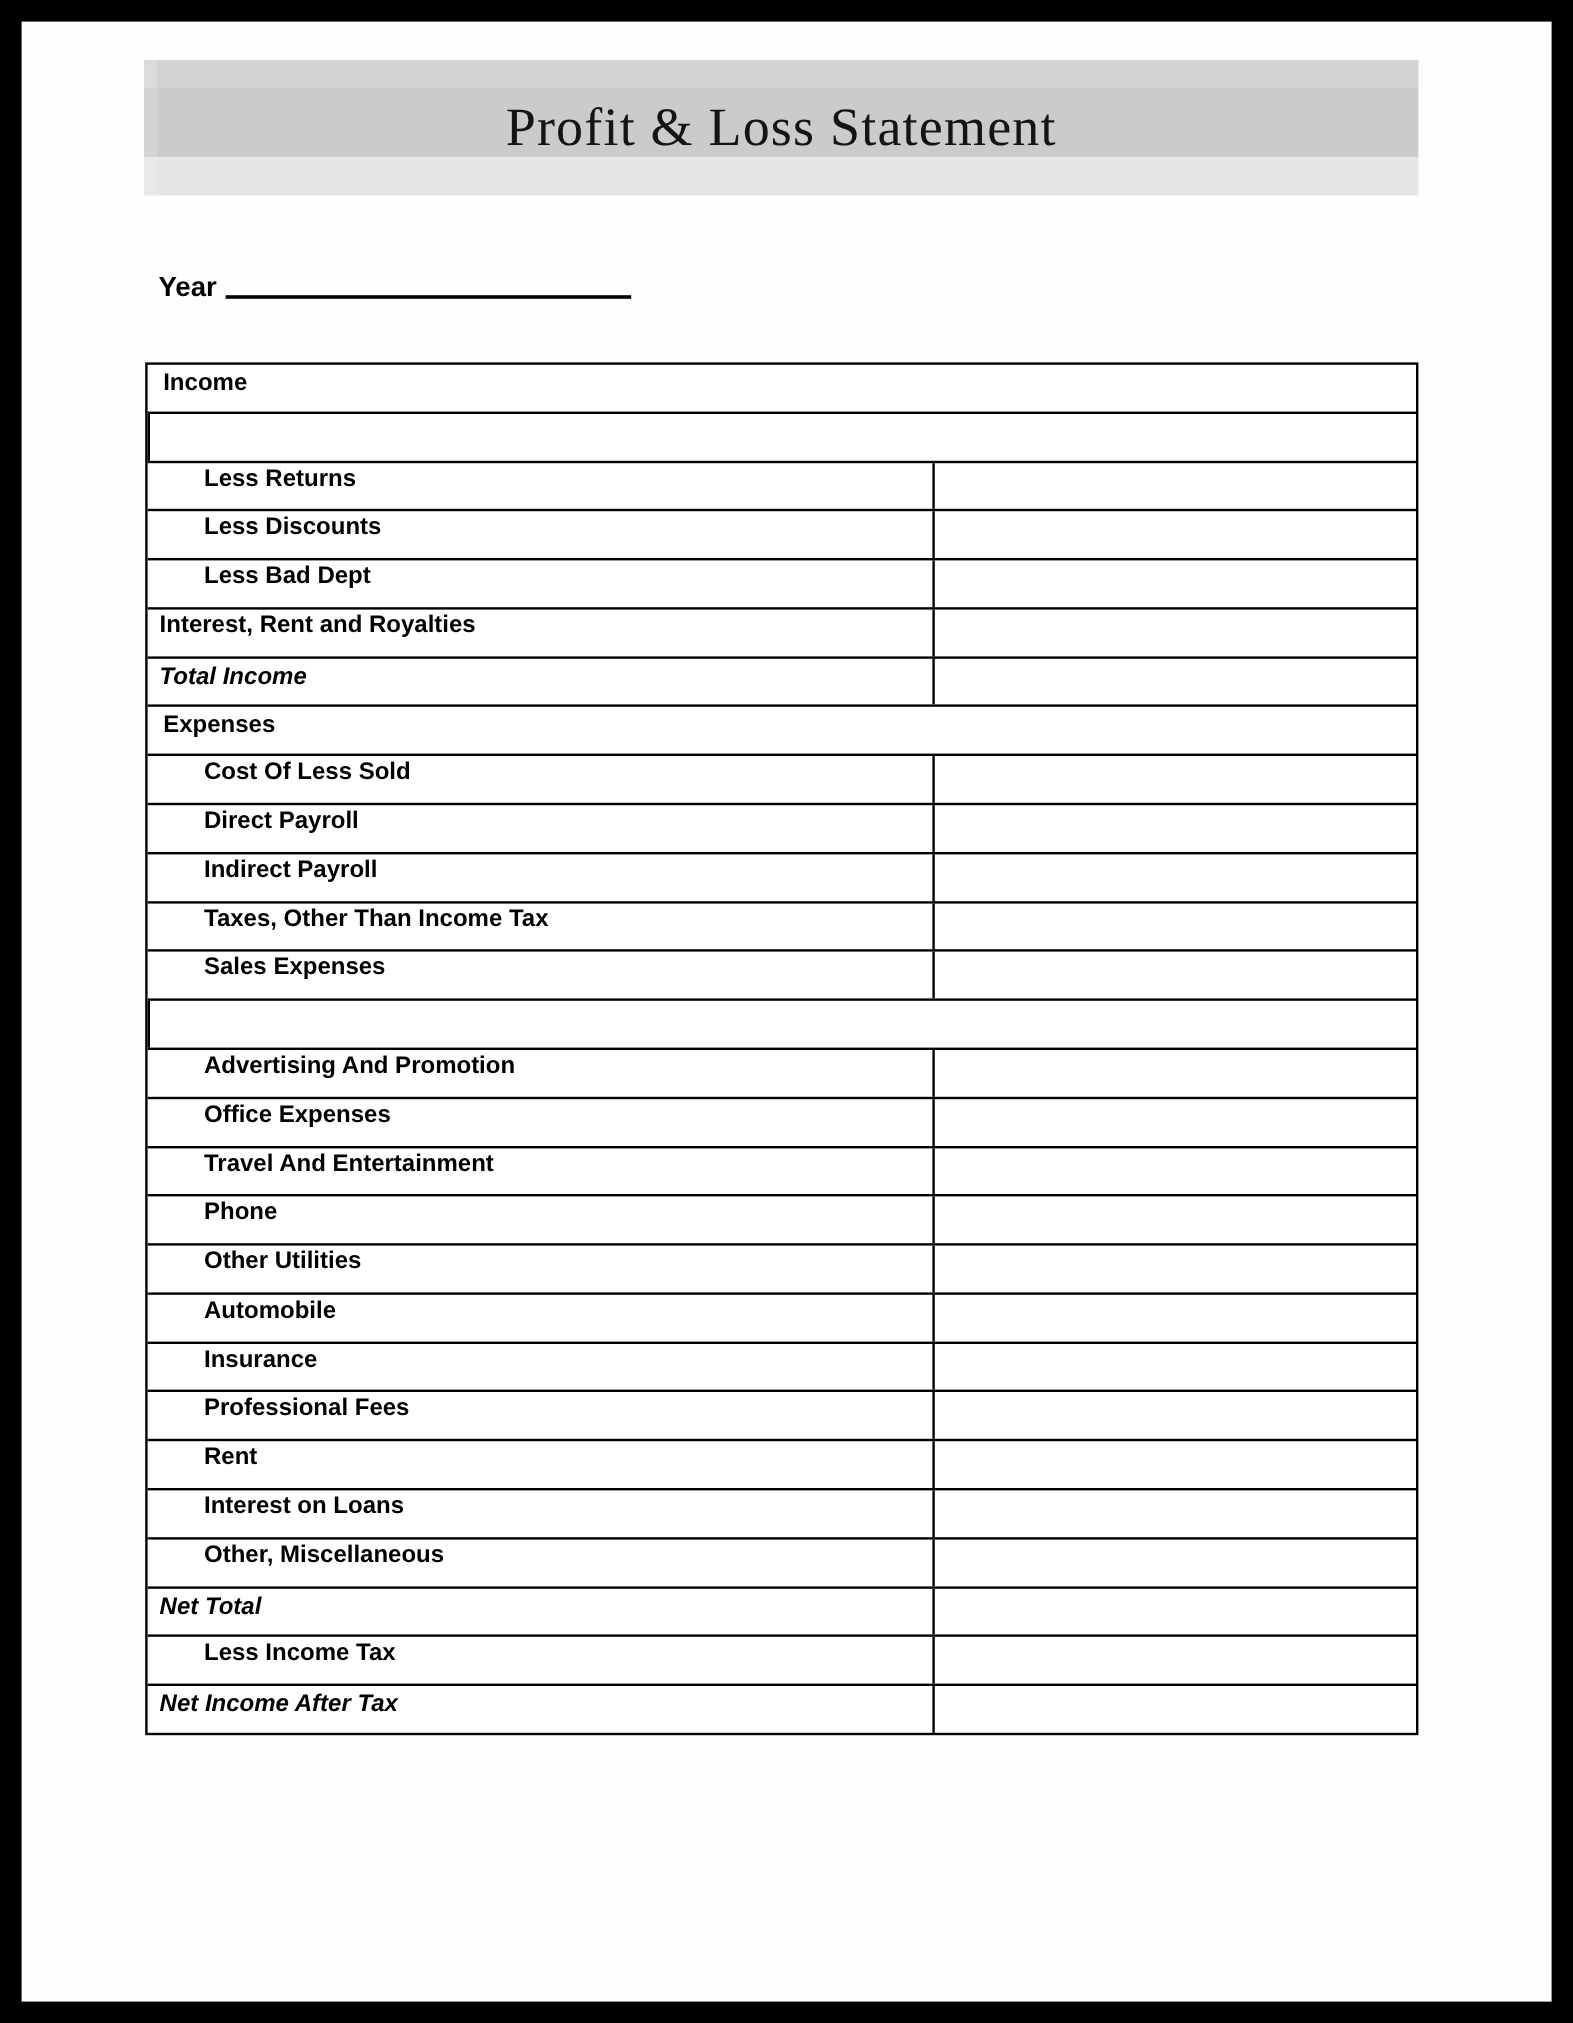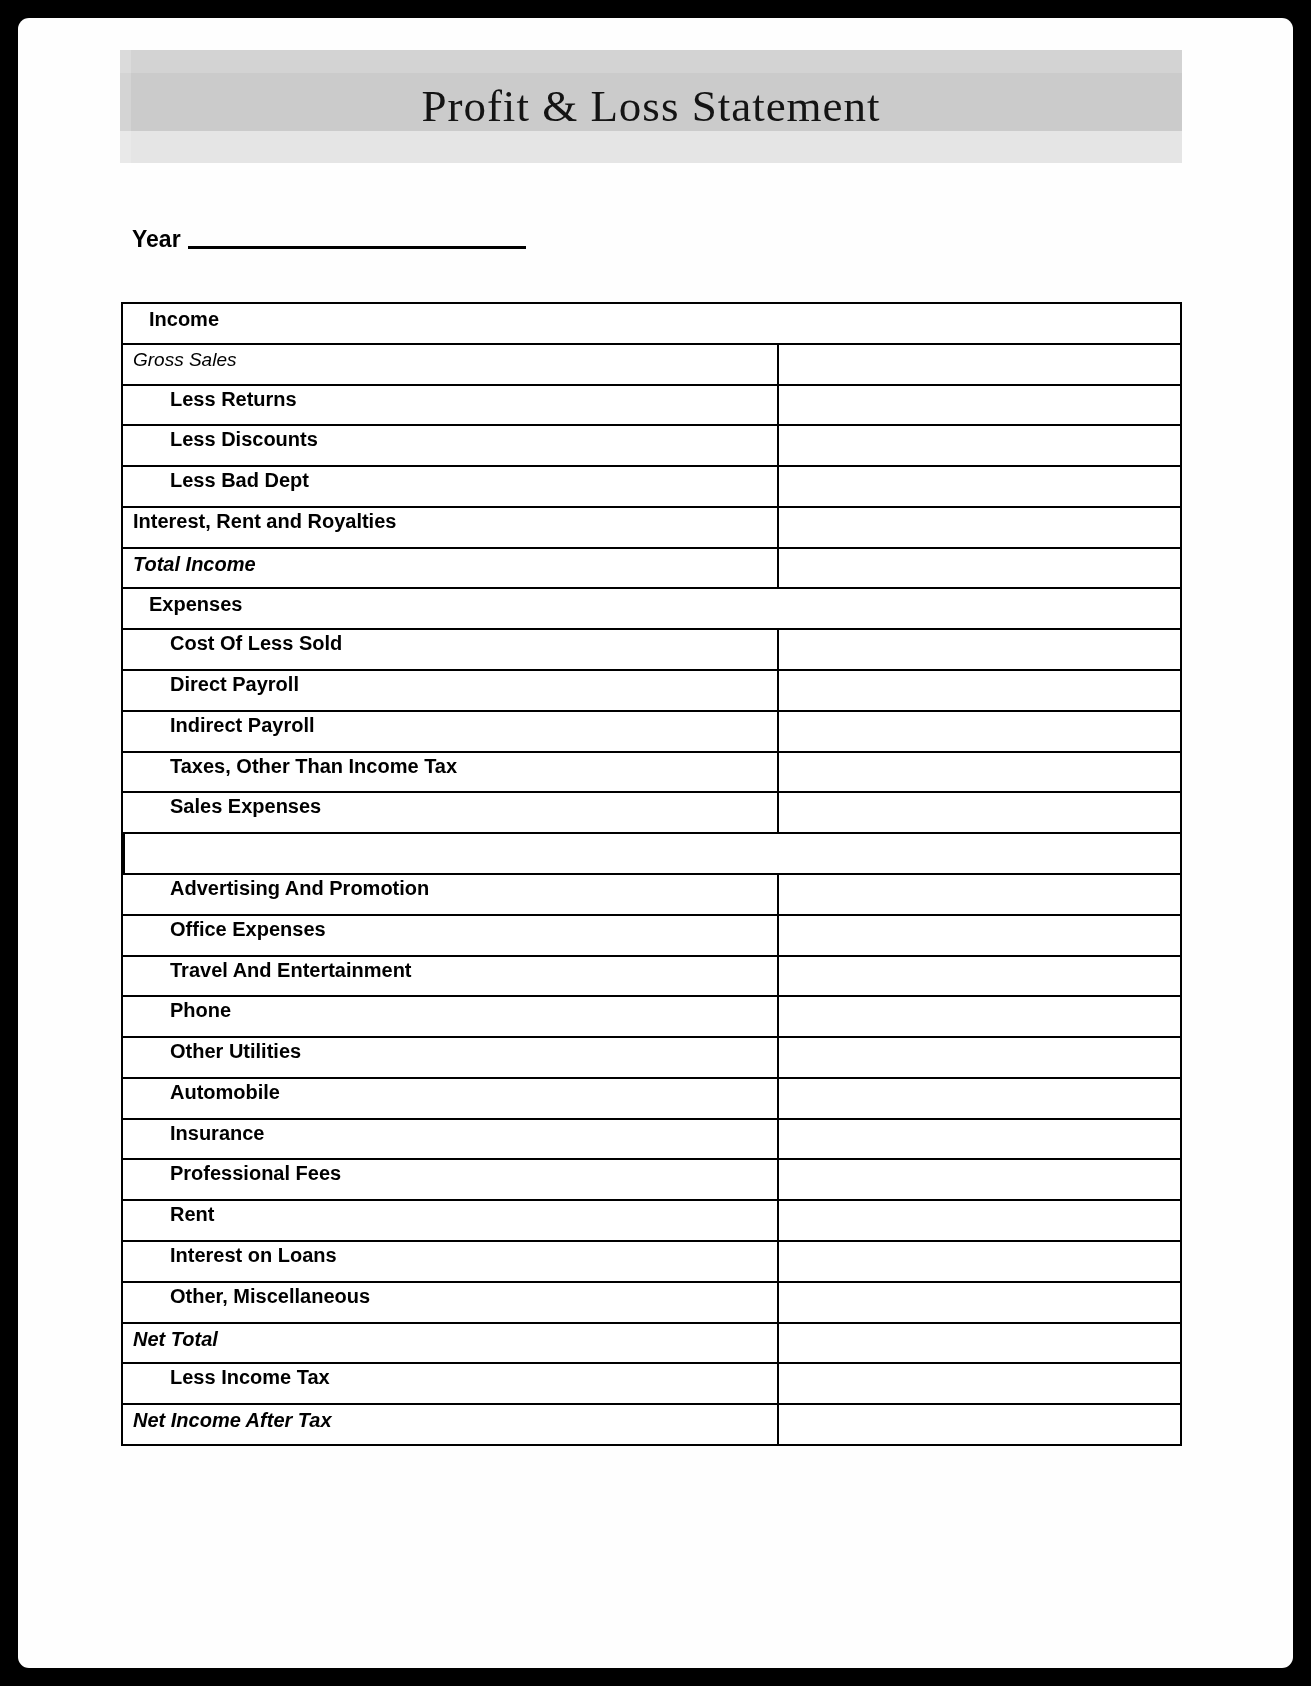--- a/index.html
+++ b/index.html
@@ -9,21 +9,20 @@
     font-family:"Liberation Sans", sans-serif;
     color:#000;
     position:relative;
     overflow:hidden;
   }
   .page {
     position:absolute;
     left:18px; top:18px;
     width:1275px; height:1650px;
     background:#fefefe;
-    border-radius:11px;
   }
   
   .banner {
     position:absolute;
     left:102px; top:32px;
     width:1062px; height:113px;
     background:linear-gradient(to bottom,
       #d3d3d3 0, #d3d3d3 23px,
       #cbcbcb 23px, #cbcbcb 81px,
       #e5e5e5 81px, #e5e5e5 113px);
@@ -85,21 +84,21 @@
     white-space:nowrap;
     overflow:hidden;
   }
   .row .value {
     flex:1 1 auto;
     border-left:2px solid #000;
   }
   .row.section .label {
     flex:1 1 auto;
     font-size:20px;
-    padding:4px 0 0 26px;
+    padding:4px 0 0 13px;
   }
   .row.flush .label  { padding-left:10px; }
   .row.total .label  { font-size:20px; padding:4px 17px 0 10px;font-style:italic; }
   .row.italic .label {
     font-style:italic;
     font-weight:400;
     font-size:19px;
     padding:5px 0 0 10px;
   }
 </style>
@@ -114,21 +113,20 @@
 
   <div class="year-row">
     <span>Year</span><span class="year-line"></span>
   </div>
 
   <div class="pl-table">
       <div class="row section">
         <div class="label">Income</div>
       </div>
       <div class="row italic">
-        <div class="label">Gross Sales</div>
         <div class="value"></div>
       </div>
       <div class="row item">
         <div class="label">Less Returns</div>
         <div class="value"></div>
       </div>
       <div class="row item">
         <div class="label">Less Discounts</div>
         <div class="value"></div>
       </div>

